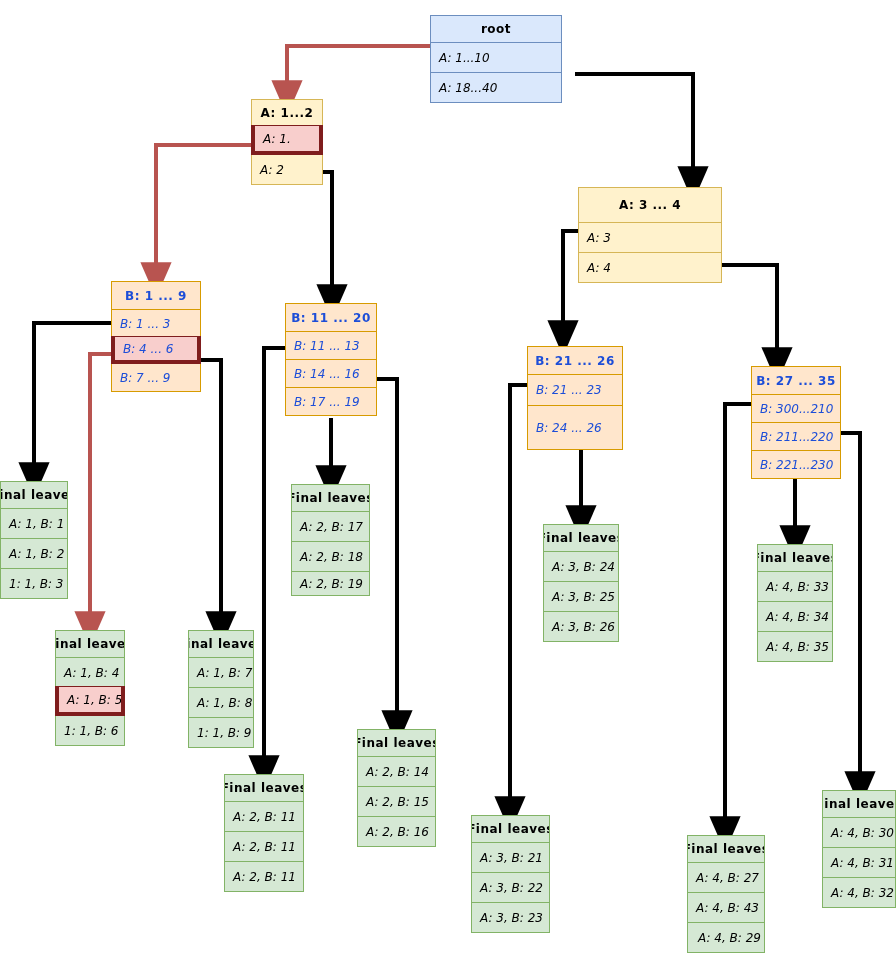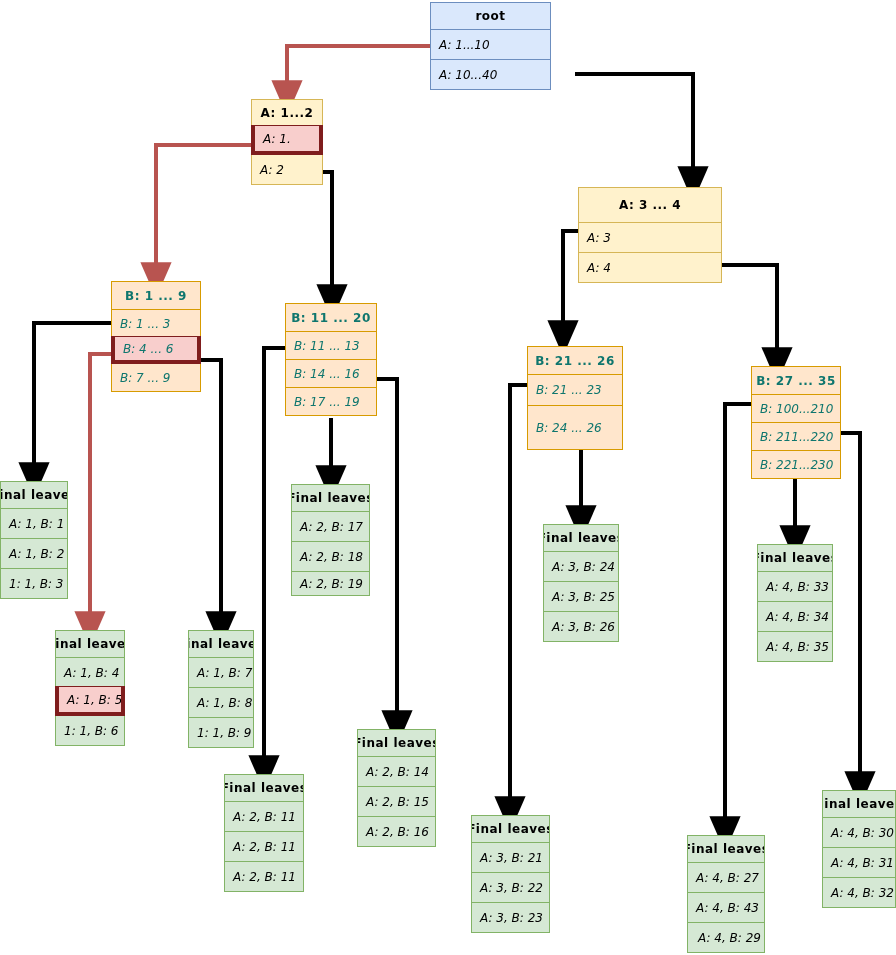--- a/index.html
+++ b/index.html
@@ -54,21 +54,21 @@
   
   .n-yellow { border-color: #d6b656; background: #fff2cc; }
   .n-yellow .row { border-color: #d6b656; color: #000; }
 
   
   .n-blue { border-color: #6c8ebf; background: #dae8fc; }
   .n-blue .row { border-color: #6c8ebf; color: #000; }
 
   
   .n-orange { border-color: #d79b00; background: #ffe6cc; }
-  .n-orange .row { border-color: #d79b00; color: #0f766e; }
+  .n-orange .row { border-color: #d79b00; color: #1d4ed8; }
 
   
   .n-green { border-color: #82b366; background: #d5e8d4; }
   .n-green .row { border-color: #82b366; color: #000; }
 
   
   .row.hl {
     background: #f8cecc;
     border: 4px solid #7f1d1d;
     margin: -1px;
@@ -125,24 +125,24 @@
     <g fill="none" stroke="#b85450" stroke-width="4" marker-end="url(#arrowR)">
 
       <path d="M430,46 L287,46 L287,97"></path>
 
       <path d="M251,145 L156,145 L156,279"></path>
 
       <path d="M111,354 L90,354 L90,628"></path>
     </g>
   </svg>
 
-  <div class="node n-blue" style="left:430px; top:2px; width:121px;">
+  <div class="node n-blue" style="left:430px; top:15px; width:132px;">
     <div class="row hdr" style="height:26px;">root</div>
     <div class="row" style="height:30px;">A: 1...10</div>
-    <div class="row" style="height:30px;">A: 10...40</div>
+    <div class="row" style="height:30px;">A: 18...40</div>
   </div>
 
   <div class="node n-yellow" style="left:251px; top:99px; width:72px;">
     <div class="row hdr" style="height:26px;">A: 1...2</div>
     <div class="row hl" style="height:30px;">A: 1.</div>
     <div class="row" style="height:30px;">A: 2</div>
   </div>
 
   <div class="node n-yellow" style="left:578px; top:187px; width:144px;">
     <div class="row hdr" style="height:34px;">A: 3 ... 4</div>
@@ -165,21 +165,21 @@
   </div>
 
   <div class="node n-orange" style="left:527px; top:346px; width:96px;">
     <div class="row hdr" style="height:27px;">B: 21 ... 26</div>
     <div class="row" style="height:31px;">B: 21 ... 23</div>
     <div class="row" style="height:44px;">B: 24 ... 26</div>
   </div>
 
   <div class="node n-orange" style="left:751px; top:366px; width:90px;">
     <div class="row hdr" style="height:27px;">B: 27 ... 35</div>
-    <div class="row" style="height:28px;">B: 100...210</div>
+    <div class="row" style="height:28px;">B: 300...210</div>
     <div class="row" style="height:28px;">B: 211...220</div>
     <div class="row" style="height:28px;">B: 221...230</div>
   </div>
 
   <div class="node n-green" style="left:0px; top:481px; width:68px;">
     <div class="row hdr" style="height:26px;">Final leaves</div>
     <div class="row" style="height:30px;">A: 1, B: 1</div>
     <div class="row" style="height:30px;">A: 1, B: 2</div>
     <div class="row" style="height:30px;">1: 1, B: 3</div>
   </div>

